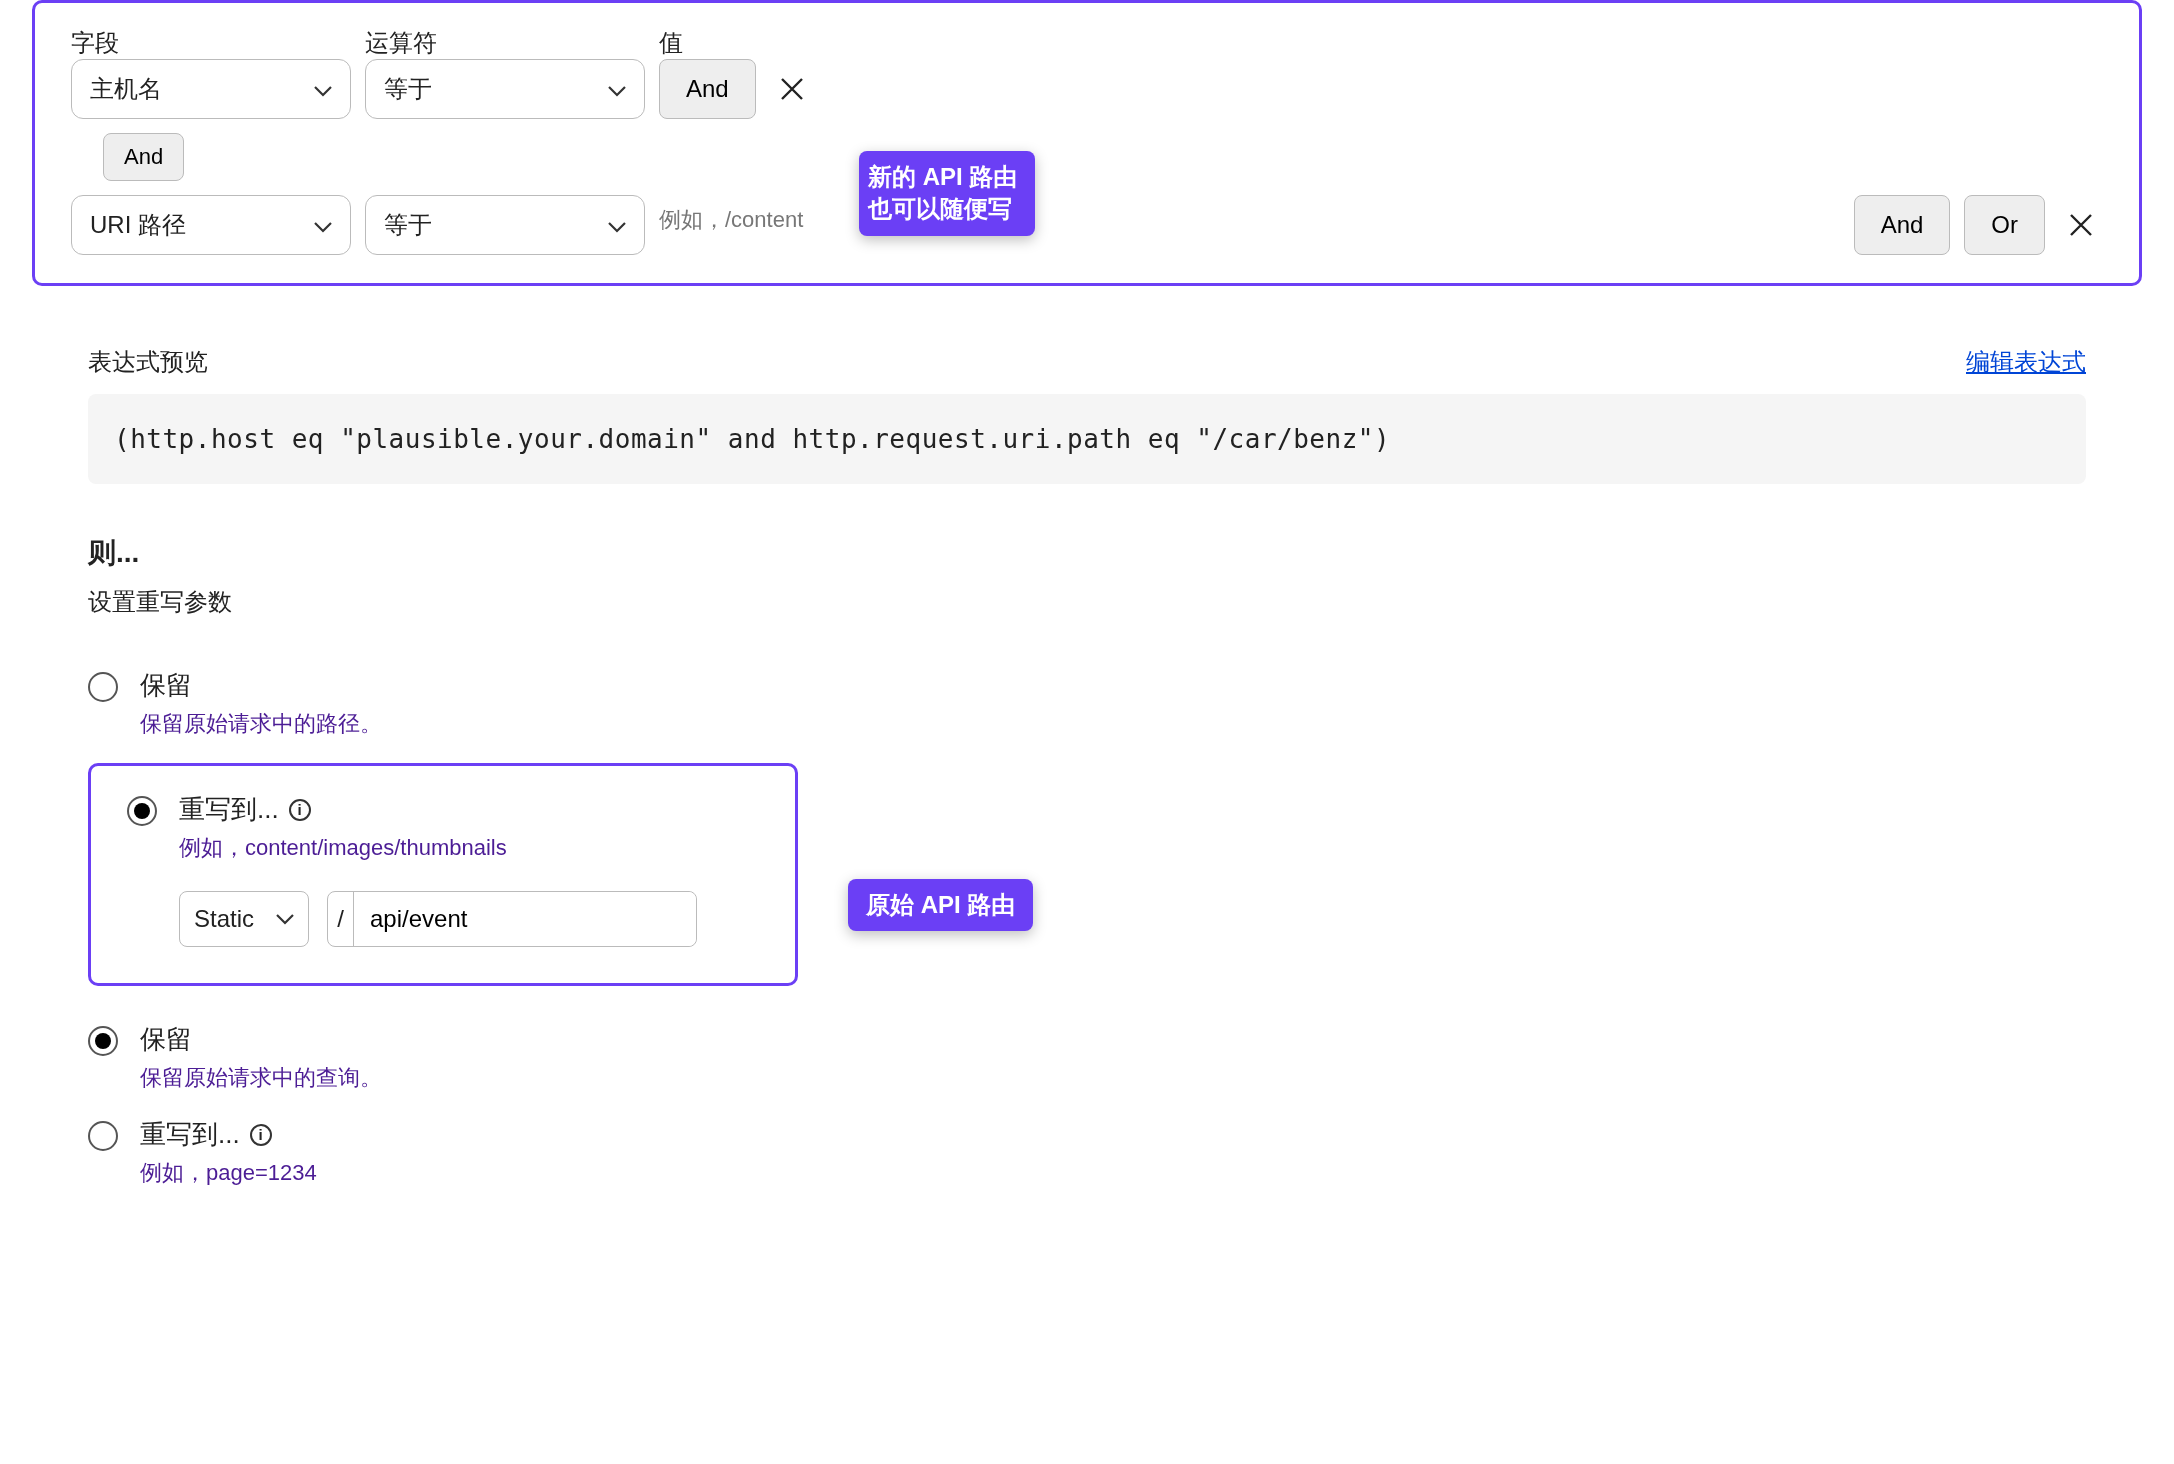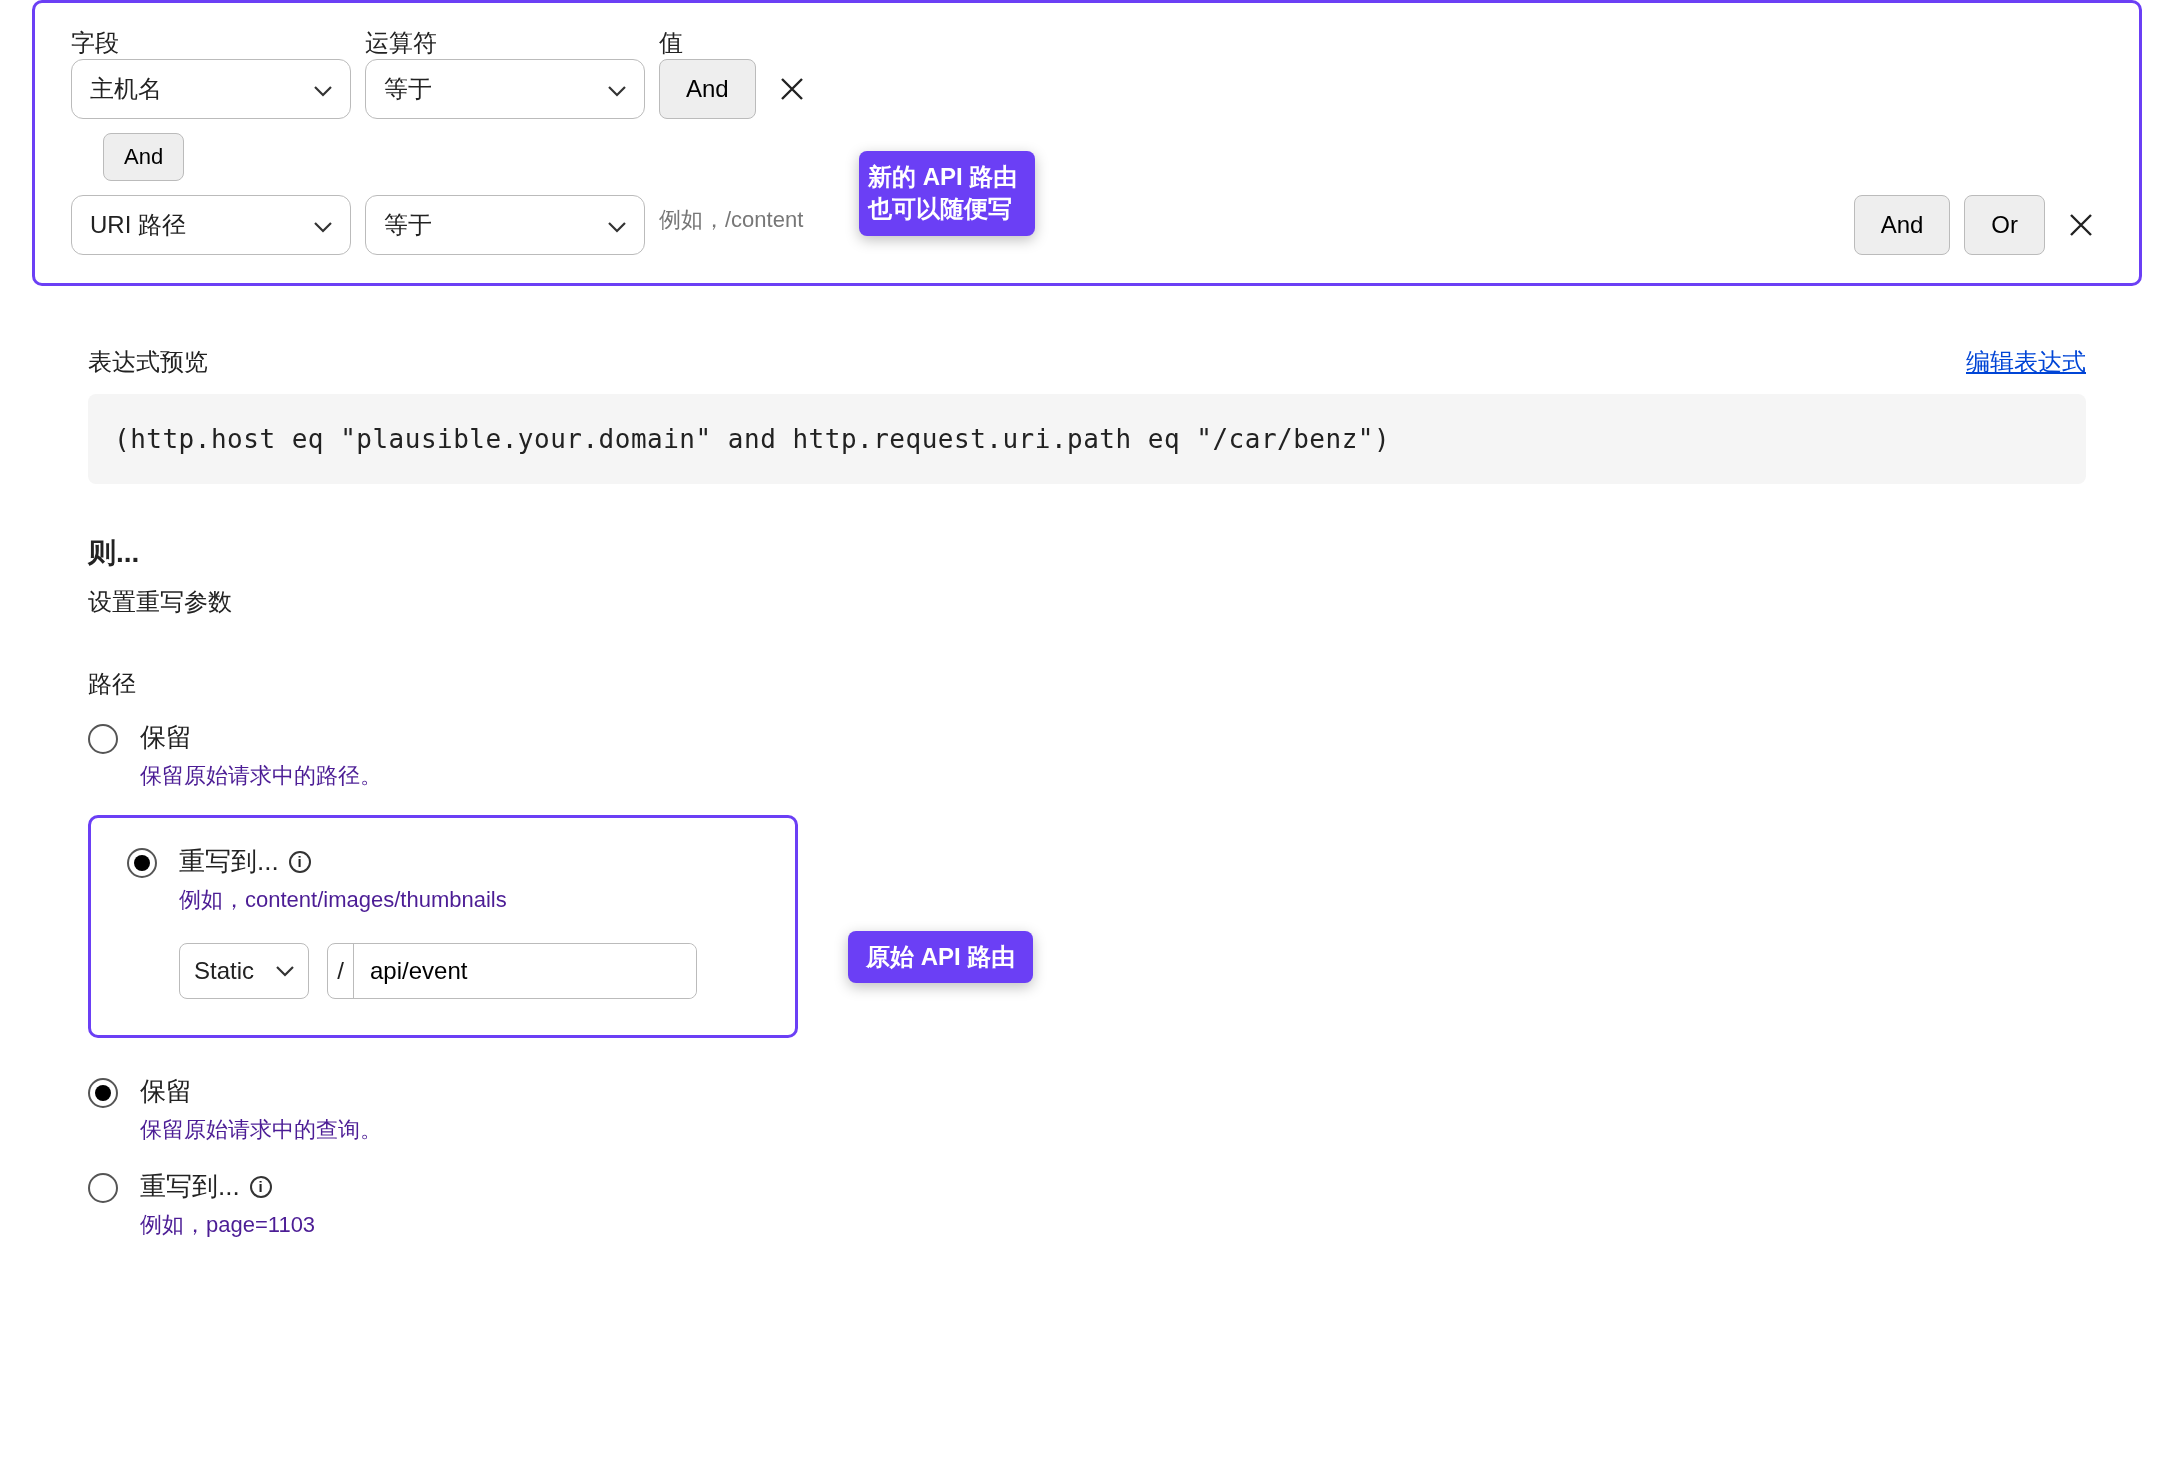--- a/index.html
+++ b/index.html
@@ -112,21 +112,20 @@
 <div class="section">
   <div class="preview-head">
     <div class="title">表达式预览</div>
     <a class="edit-link">编辑表达式</a>
   </div>
   <div class="code-box">(http.host eq "plausible.your.domain" and http.request.uri.path eq "/car/benz")</div>
 
   <div class="then-title">则...</div>
   <div class="then-sub">设置重写参数</div>
 
-  <div class="label-sec">路径</div>
 
   <div class="radio-row">
     <div class="radio-outer"></div>
     <div class="radio-text">
       <div class="t1">保留</div>
       <div class="t2">保留原始请求中的路径。</div>
     </div>
   </div>
 
   <div style="position:relative;">
@@ -170,16 +169,16 @@
     </div>
   </div>
 
   <div class="radio-row">
     <div class="radio-outer"></div>
     <div class="radio-text">
       <div class="t1">
         <span>重写到...</span>
         <span class="info-icon">i</span>
       </div>
-      <div class="t2">例如，page=1103</div>
+      <div class="t2">例如，page=1234</div>
     </div>
   </div>
 </div>
 
 </body></html>

